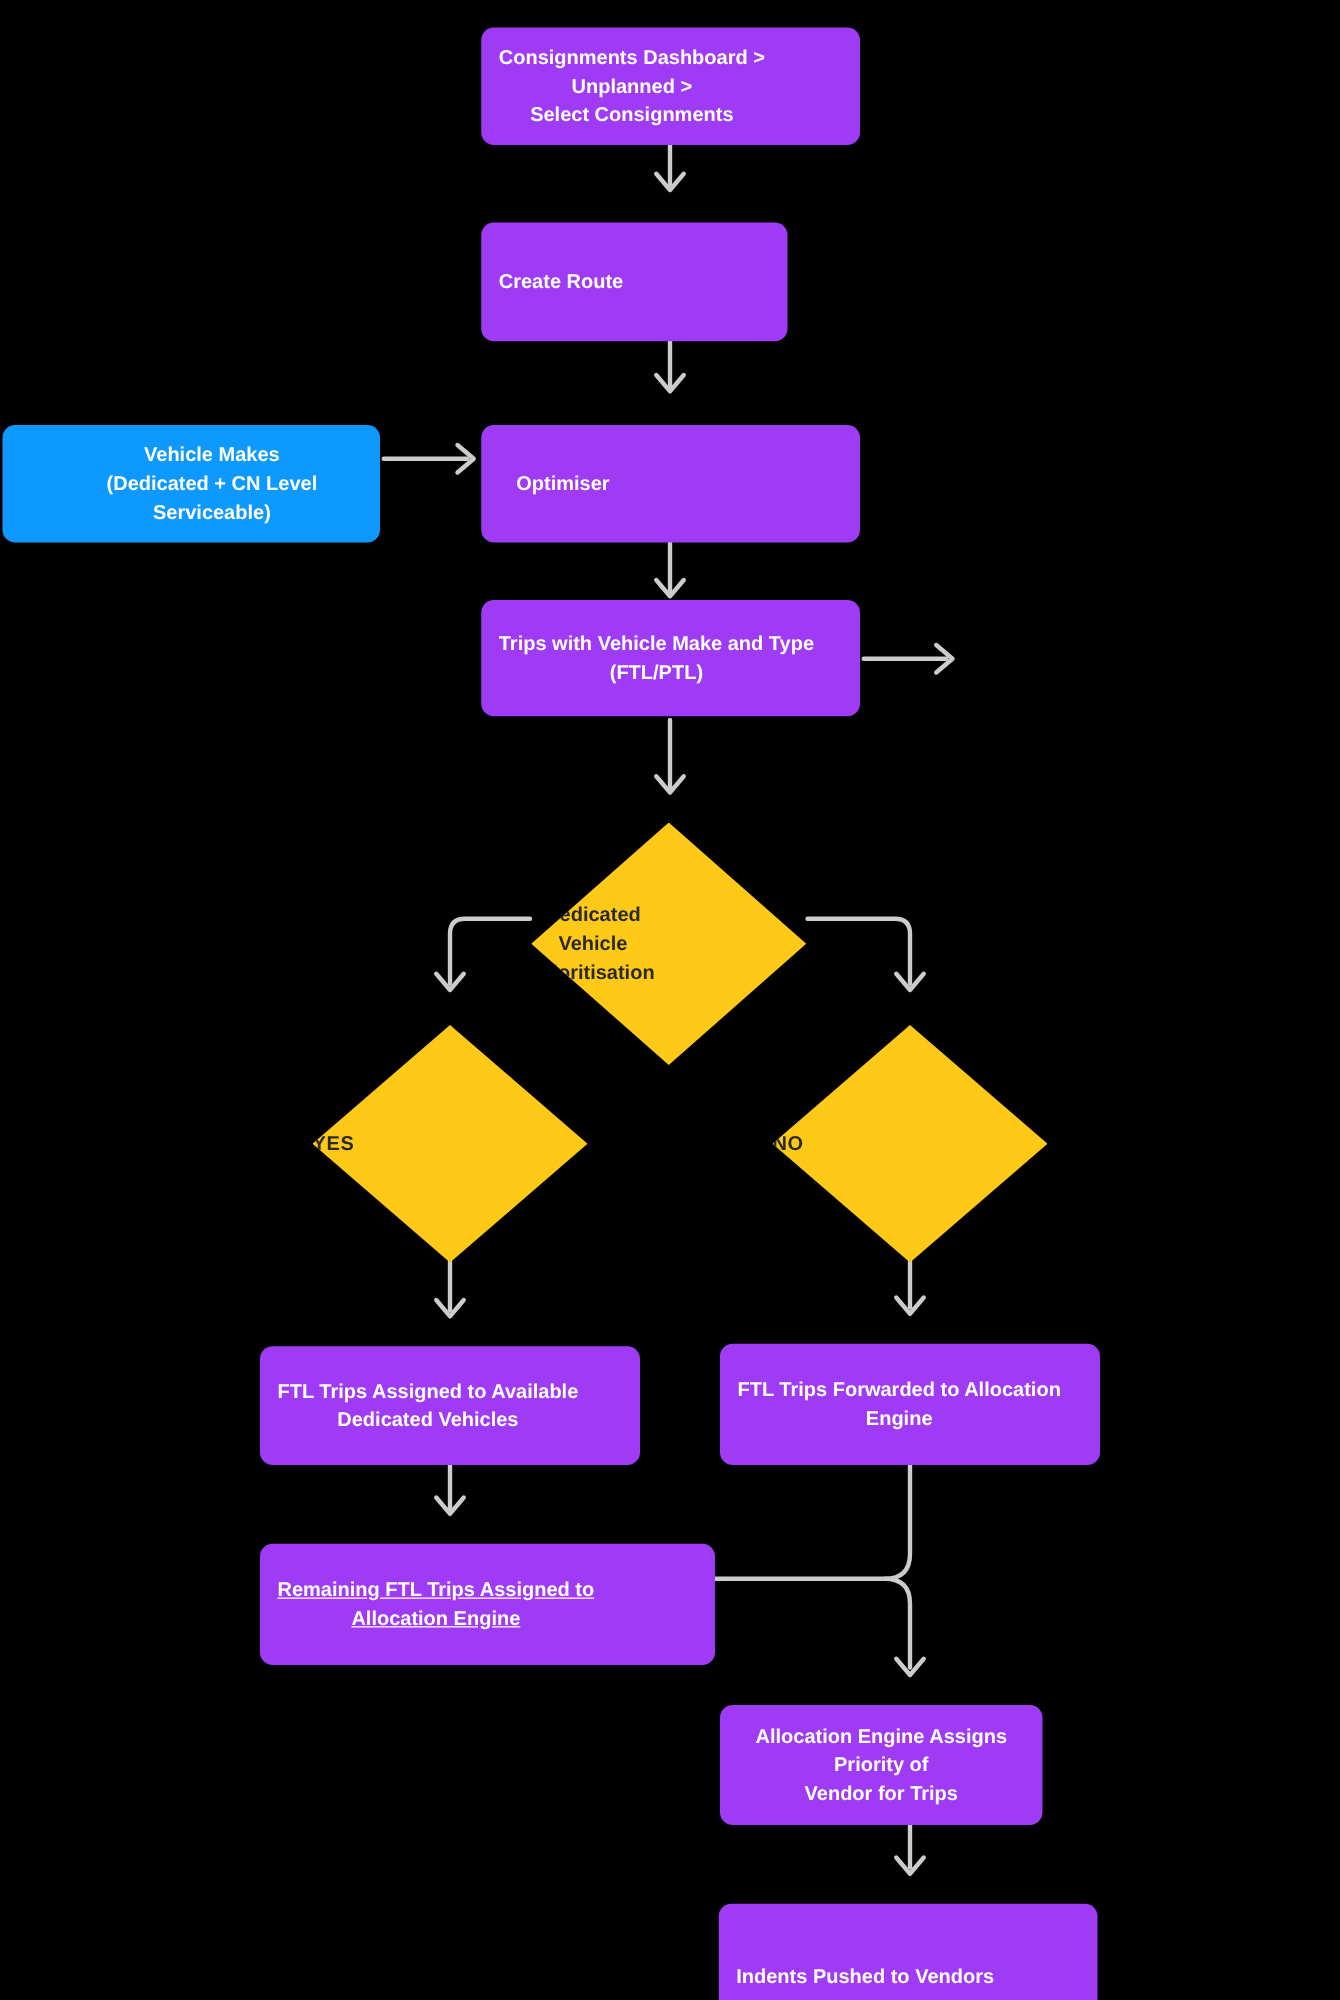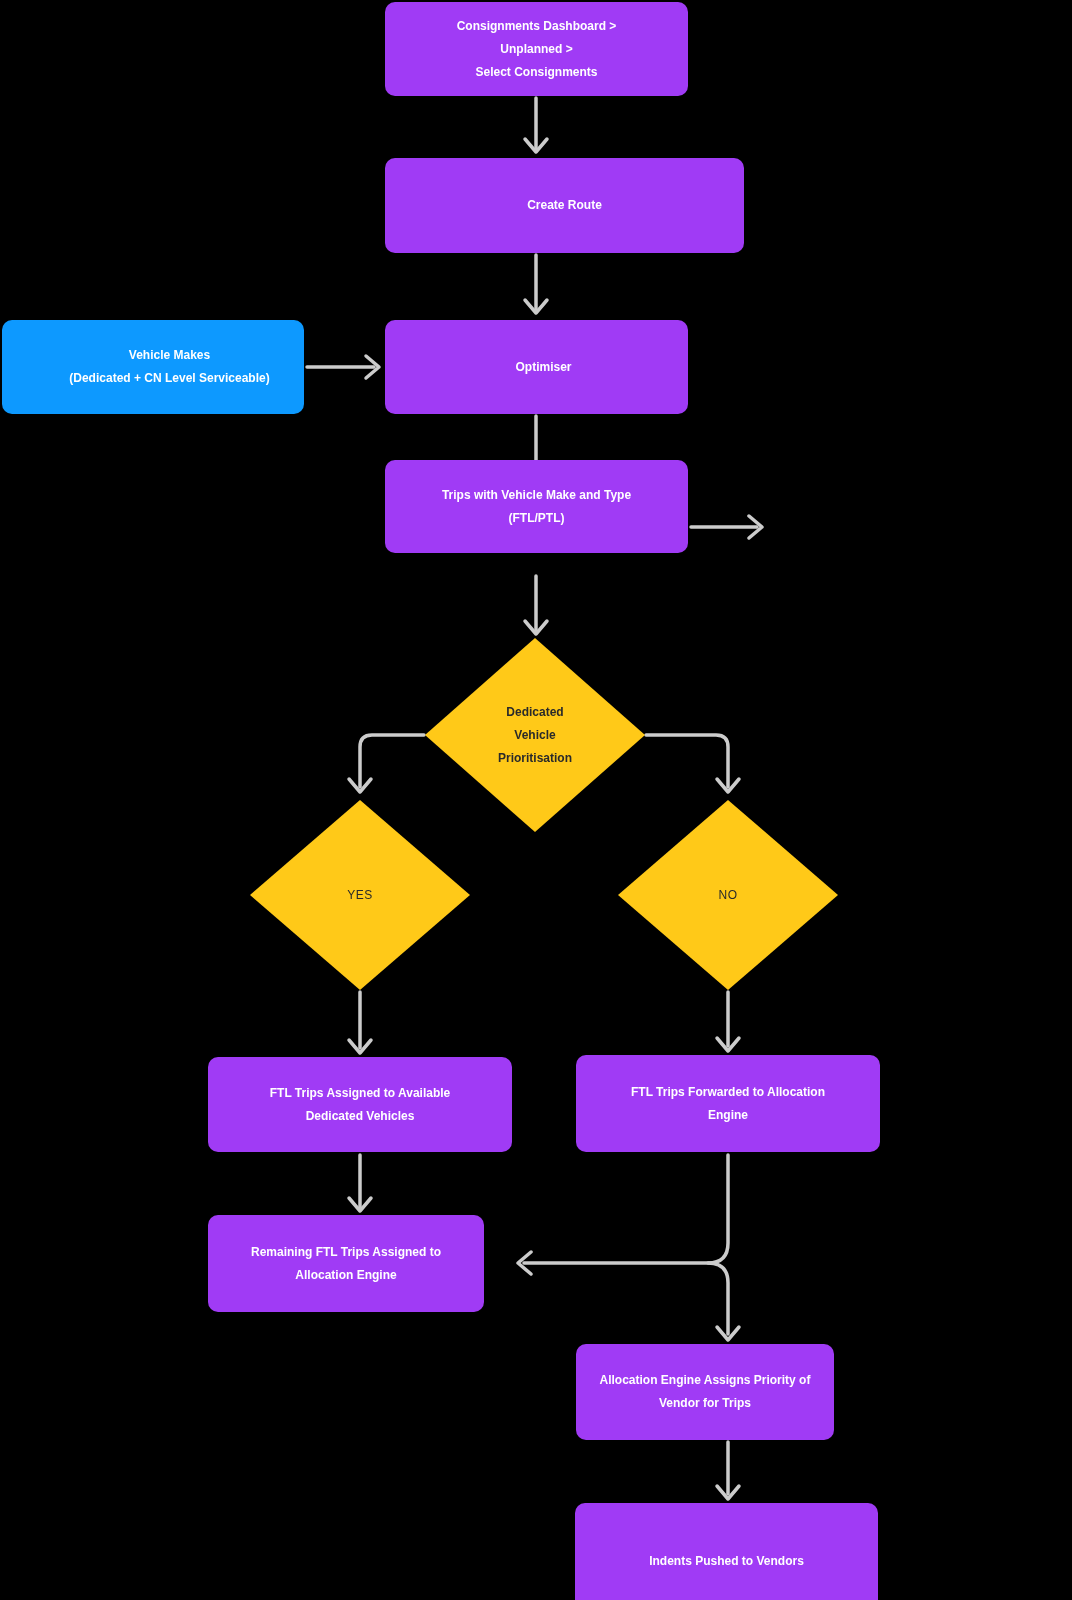--- a/index.html
+++ b/index.html
@@ -21,40 +21,40 @@
     fill: none;
     stroke: var(--connector, #cccccc);
     stroke-width: 3.5;
     stroke-linecap: round;
     stroke-linejoin: round;
   }
   .node {
     position: absolute;
     display: flex;
     align-items: center;
-    justify-content: center;
     text-align: center;
-    font-size: 12px;
+    font-size: 16px;
     line-height: 23px;
     font-weight: 600;
     border-radius: 10px;
     box-sizing: border-box;
     padding: 6px 14px;
+    margin-top: 20px;
   }
   .node span { white-space: pre-line; }
   .purple { background: var(--purple, #a03bf5); color: var(--text_light, #fff); }
   .blue   { background: var(--blue, #0d99ff);   color: var(--text_light, #fff); }
   .diamond {
     background: var(--yellow, #ffc918);
     color: var(--text_dark, #2a2a2a);
     clip-path: polygon(50% 0, 100% 50%, 50% 100%, 0 50%);
     border-radius: 0;
     padding: 0;
   }
-  .decision-label { letter-spacing: 0.5px; font-weight: 400; }
+  .decision-label { letter-spacing: 0.5px; font-weight: 700; }
 </style>
 </head>
 <body>
 
 <div id="canvas">
 
   <svg id="connectors" viewBox="0 0 1072 1600" xmlns="http://www.w3.org/2000/svg">
 
     <path d="M536,98 V149"></path>
     <path d="M525,139 L536,152 L547,139"></path>
@@ -98,21 +98,21 @@
     <path d="M728,1442 V1494"></path>
     <path d="M717,1486 L728,1499 L739,1486"></path>
   </svg>
 
   <div class="node purple" style="left:385px; top:2px; width:303px; height:94px;">
     <span>Consignments Dashboard &gt;
 Unplanned &gt;
 Select Consignments</span>
   </div>
 
-  <div class="node purple" style="left:385px; top:158px; width:359px; height:95px;">
+  <div class="node purple" style="left:385px; top:158px; width:245px; height:95px;">
     <span>Create Route</span>
   </div>
 
   <div class="node blue" style="left:2px; top:320px; width:302px; height:94px;padding-left:47px;">
     <span>Vehicle Makes
 (Dedicated + CN Level Serviceable)</span>
   </div>
 
   <div class="node purple" style="left:385px; top:320px; width:303px; height:94px;padding-left:28px;">
     <span>Optimiser</span>
@@ -141,21 +141,21 @@
 
   <div class="node diamond" style="left:618px; top:800px; width:220px; height:190px;">
     <span class="decision-label">NO</span>
   </div>
 
   <div class="node purple" style="left:576px; top:1055px; width:304px; height:97px;">
     <span>FTL Trips Forwarded to Allocation
 Engine</span>
   </div>
 
-  <div class="node purple" style="left:208px; top:1215px; width:276px; height:97px;">
+  <div class="node purple" style="left:208px; top:1215px; width:364px; height:97px;text-decoration:underline;">
     <span>Remaining FTL Trips Assigned to
 Allocation Engine</span>
   </div>
 
   <div class="node purple" style="left:576px; top:1344px; width:258px; height:96px;">
     <span>Allocation Engine Assigns Priority of
 Vendor for Trips</span>
   </div>
 
   <div class="node purple" style="left:575px; top:1503px; width:303px; height:117px;">

